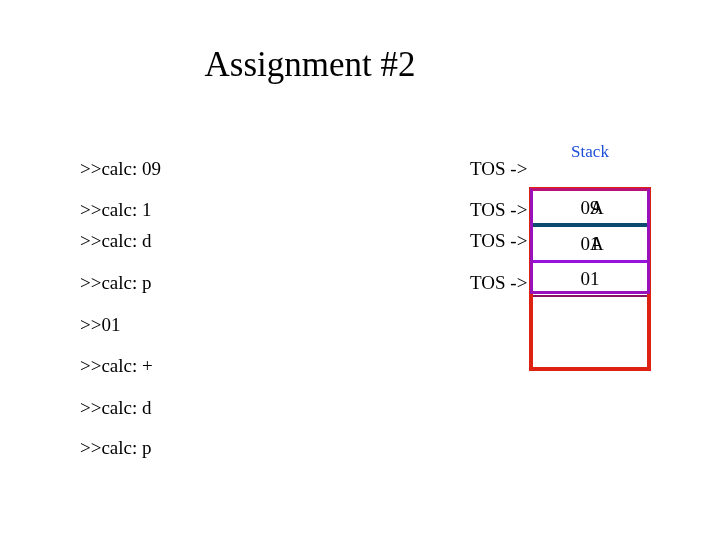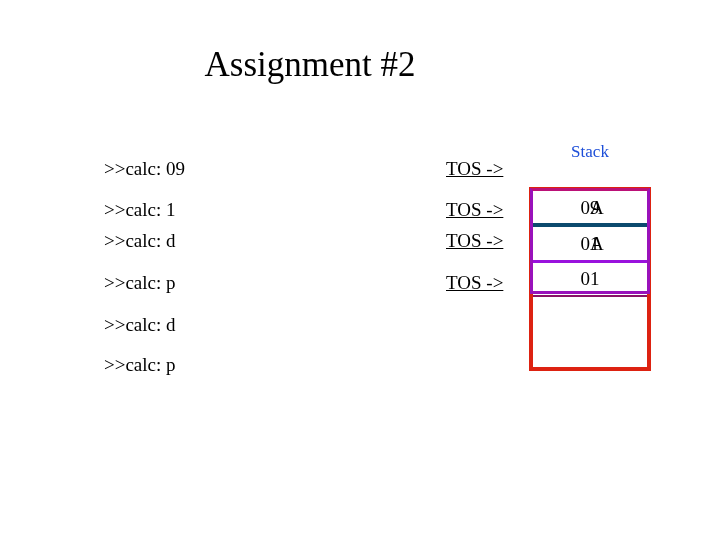--- a/index.html
+++ b/index.html
@@ -29,36 +29,34 @@
     color: #000000;
     white-space: nowrap;
   }
 
   
   #transcript {
     position: absolute;
     left: 80px;
     top: 158px;
     width: 330px;
-    margin-left: 24px;
   }
   .transcript-line {
     font-size: 19px;
     line-height: 21px;
     color: #000000;
     white-space: pre;
   }
 
   
   #tos-column {
     position: absolute;
-    left: 446px;
+    left: 470px;
     top: 158px;
     width: 86px;
-    text-decoration: underline;
   }
   .tos-line {
     font-size: 19px;
     line-height: 21px;
     color: #000000;
     white-space: pre;
   }
 
   
   #stack-label {
@@ -148,20 +146,22 @@
 </head>
 <body>
 
 <div id="slide-title">Assignment #2</div>
 
 <div id="transcript">
     <div class="transcript-line">&gt;&gt;calc: 09</div>
     <div class="transcript-line" style="margin-top: 20px;">&gt;&gt;calc: 1</div>
     <div class="transcript-line" style="margin-top: 10px;">&gt;&gt;calc: d</div>
     <div class="transcript-line" style="margin-top: 21px;">&gt;&gt;calc: p</div>
+    <div class="transcript-line" style="margin-top: 21px;">&gt;&gt;01</div>
+    <div class="transcript-line" style="margin-top: 20px;">&gt;&gt;calc: +</div>
     <div class="transcript-line" style="margin-top: 21px;">&gt;&gt;calc: d</div>
     <div class="transcript-line" style="margin-top: 19px;">&gt;&gt;calc: p</div>
   </div>
 
 <div id="tos-column">
     <div class="tos-line">TOS -&gt;</div>
     <div class="tos-line" style="margin-top: 20px;">TOS -&gt;</div>
     <div class="tos-line" style="margin-top: 10px;">TOS -&gt;</div>
     <div class="tos-line" style="margin-top: 21px;">TOS -&gt;</div>
   </div>

